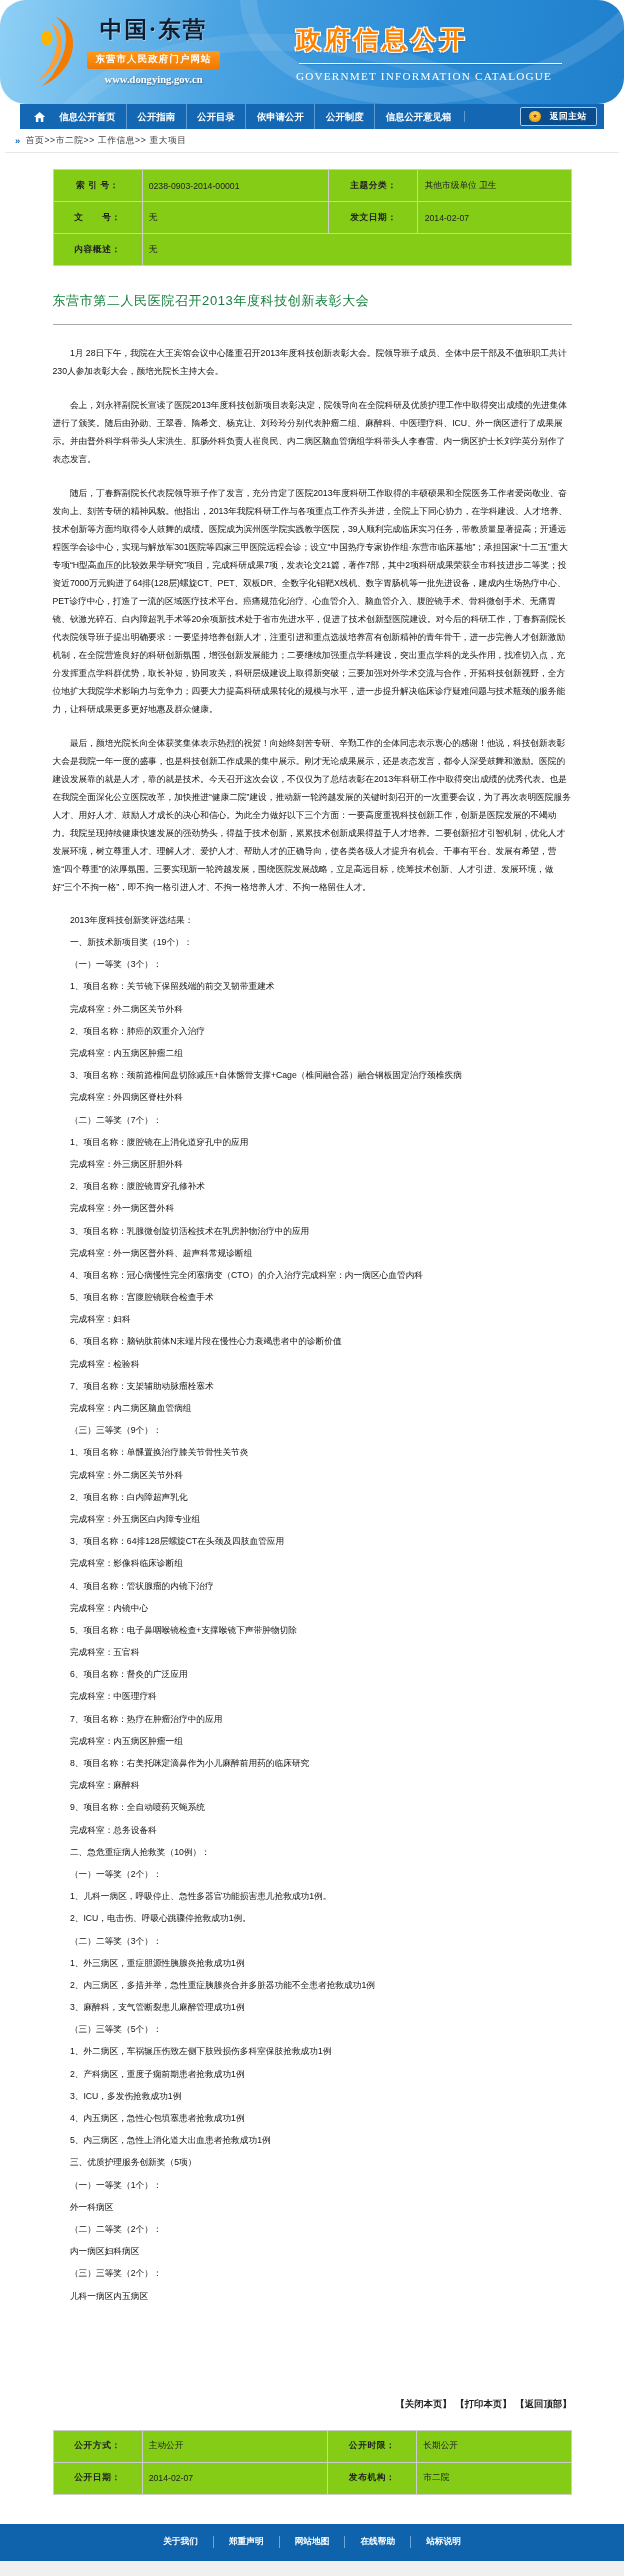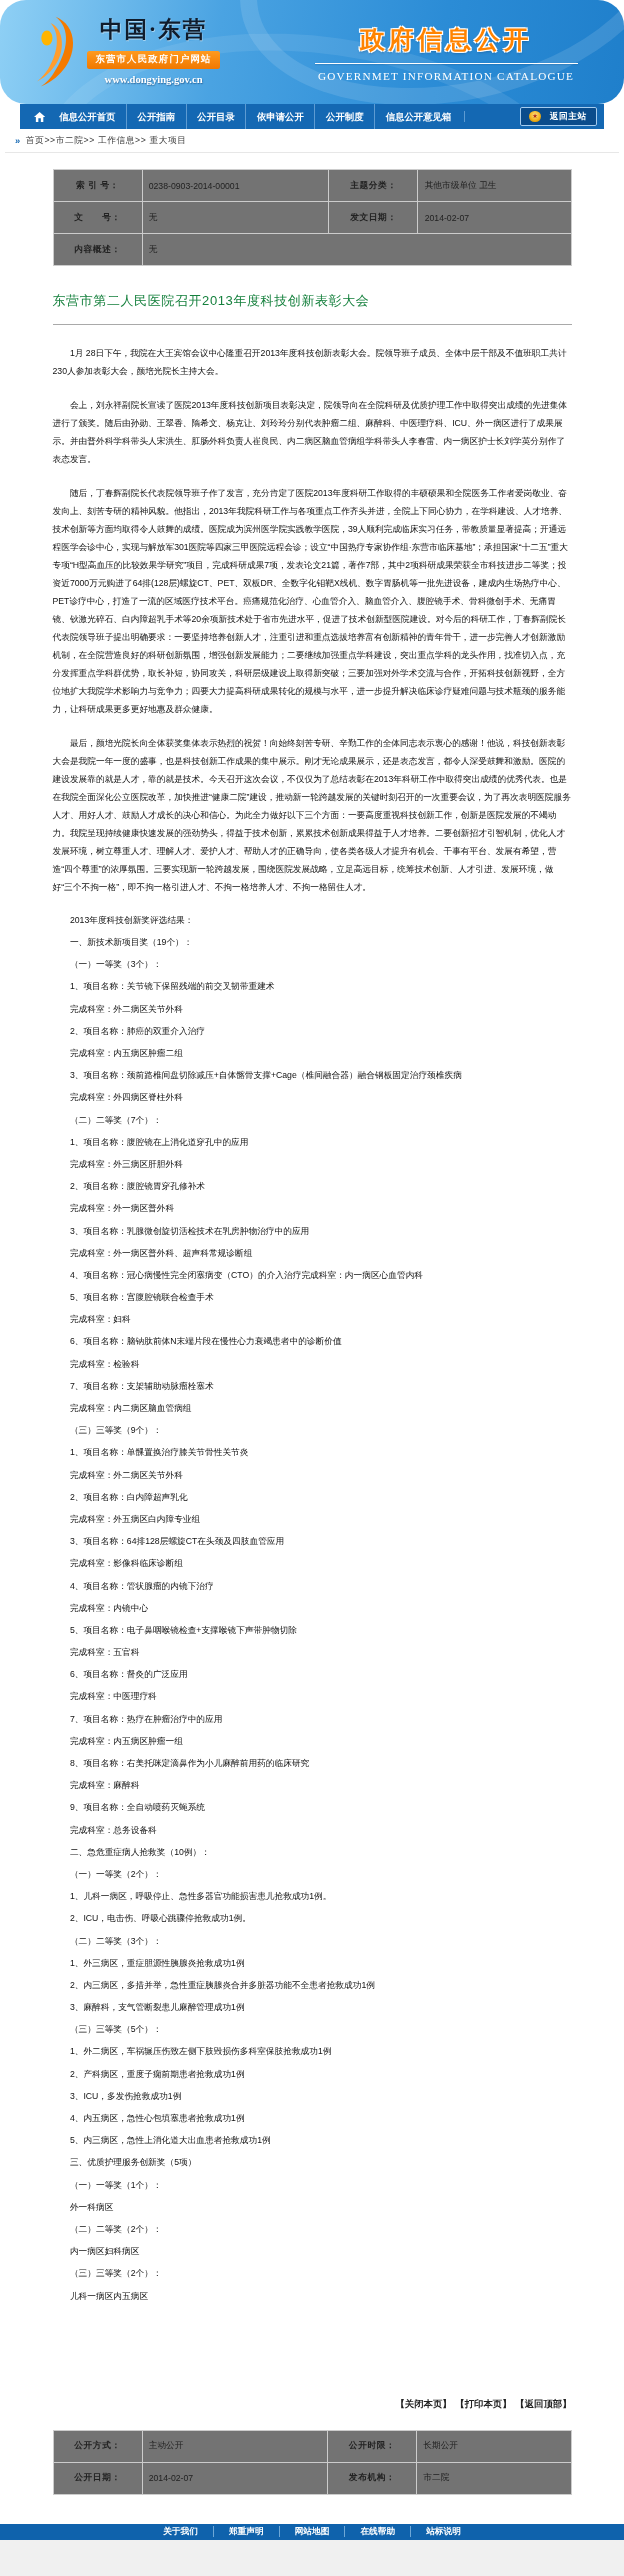--- a/index.html
+++ b/index.html
@@ -17,21 +17,21 @@
              border-color:rgba(255,255,255,0.09); }
   .logo-area { position:absolute; left:32px; top:13.7px; display:flex; align-items:flex-start; gap:8.7px; }
   .logo-swoosh { width:46px; height:74px; }
   .logo-txt { display:flex; flex-direction:column; align-items:center; }
   .site-name { font-family:"Liberation Serif","DejaVu Serif",serif; font-size:22.5px; font-weight:bold;
     color:#101c2c; letter-spacing:1.9px; text-shadow:0.6px 0.6px 0 rgba(255,255,255,0.45); }
   .site-sub { margin-top:6.2px; background:linear-gradient(#ff9a1f,#f07800); color:#fff; font-weight:bold;
     font-size:9.4px; padding:2.5px 8.7px; border-radius:2.5px; letter-spacing:1.2px; }
   .site-url { margin-top:5px; color:#fff; font-family:"Liberation Serif","DejaVu Serif",serif;
     font-size:10.6px; font-weight:bold; text-shadow:0.6px 0.6px 1.2px rgba(0,40,90,0.5); }
-  .banner-right { position:absolute; right:44px; top:22.5px; width:268px; text-align:center; }
+  .banner-right { position:absolute; right:60px; top:22.5px; width:268px; }
   .banner-title { font-size:25px; font-weight:bold; letter-spacing:3.7px; color:#ff8300;
     text-shadow:-1.2px -1.2px 0 #fff,1.2px -1.2px 0 #fff,-1.2px 1.2px 0 #fff,1.2px 1.2px 0 #fff,0 1.9px 2.5px rgba(0,50,100,.35); }
   .banner-divider { height:1.2px; background:#fff; margin:7.5px 2.5px 5.6px; box-shadow:0 0.6px 1.2px rgba(0,60,120,.4); }
   .banner-en { color:#fff; font-size:11.2px; letter-spacing:1.2px;
     font-family:"Liberation Serif","DejaVu Serif",serif; }
   
   .navbar { margin:0 20px; height:25px; background:#1468b3; display:flex; align-items:center;
     padding:0 7.5px; }
   .nav-home { color:#fff; margin:0 3.7px 0 6.2px; display:flex; align-items:center; }
   .nav-item { color:#fff; font-weight:bold; font-size:9.4px; padding:0 10.6px; line-height:25px;
@@ -47,34 +47,34 @@
   .return-label { color:#fff; font-weight:bold; font-size:8.7px; letter-spacing:0.6px; }
   
   .breadcrumb { margin:0 5px; background:#fff; height:24px; display:flex; align-items:center;
     padding:0 10px; border-bottom:1.2px solid #e7e7e7; font-size:8.7px; color:#3c3c3c; }
   .crumb-arrows { color:#1468b3; font-weight:bold; margin-right:5.6px; font-size:9.4px; }
   .crumb-path { cursor:pointer; letter-spacing:0.6px; }
   
   .main { width:519px; margin:16px auto 0; }
   .meta-table, .bottom-table { width:100%; border-collapse:collapse; }
   .meta-table td, .bottom-table td { border:0.6px solid #ccc; height:32px; font-size:8.7px;
-    padding:0 6.2px; background:#737373; color:#222; }
+    padding:0 6.2px; background:#84cc16; color:#222; }
   .lbl { width:89px; text-align:center; font-weight:bold; font-size:9.4px; color:#000;
     letter-spacing:0.6px; }
   .article-title { font-size:13px; font-weight:normal; color:#15803d;
     margin:26px 0 13.7px; letter-spacing:0.6px; }
   .title-rule { height:1.2px; background:#a9a9a9; margin-bottom:19px; }
   .body-text { font-size:8.7px; color:#111; }
   .t-p { text-indent:2em; line-height:18px; margin:0 0 16px; }
   .t-line { text-indent:2em; line-height:16px; margin:0 0 6.2px; }
   .actions { text-align:right; margin:94px 0 19px; font-size:9.4px; font-weight:bold; color:#222; }
   .action-link { cursor:pointer; margin-left:3.7px; }
   .footer-gap { height:29px; }
   
-  .footer-links { background:#0f62ac; height:16px; display:flex; justify-content:center;
+  .footer-links { background:#0f62ac; height:37px; display:flex; justify-content:center;
     align-items:center; }
   .f-link { color:#fff; font-size:8.7px; font-weight:bold; padding:0 15px; line-height:11.2px;
     cursor:pointer; }
   .f-link + .f-link { border-left:0.6px solid #6ea7d6; }
   .footer-body { background:#f0f0f0; padding:25px 0 0; height:162px; display:flex;
     justify-content:center; align-items:flex-start; gap:21px; }
 </style>
 </head>
 <body>
 

